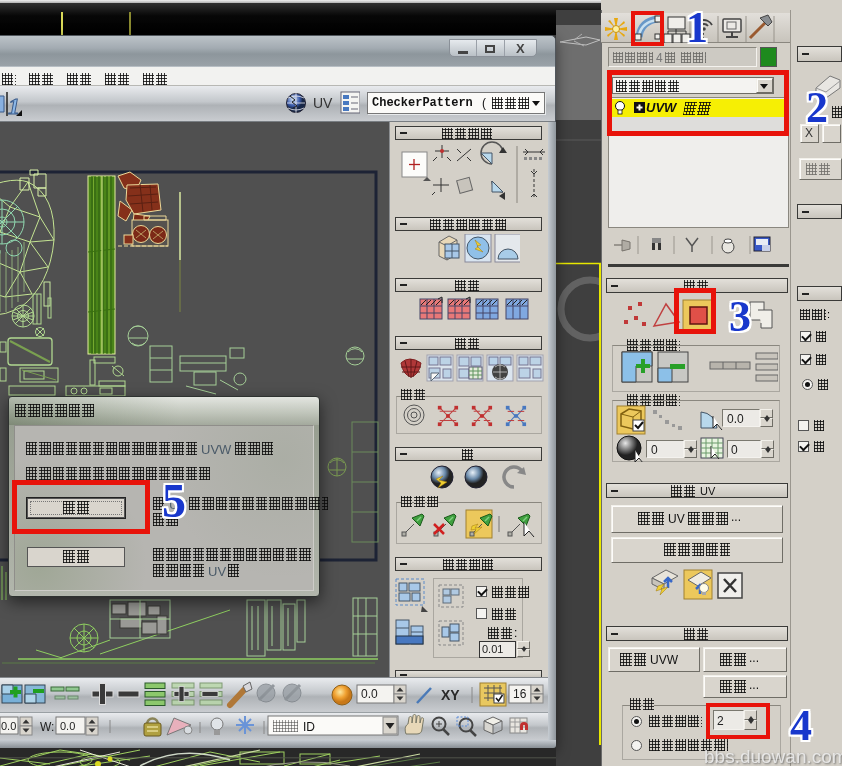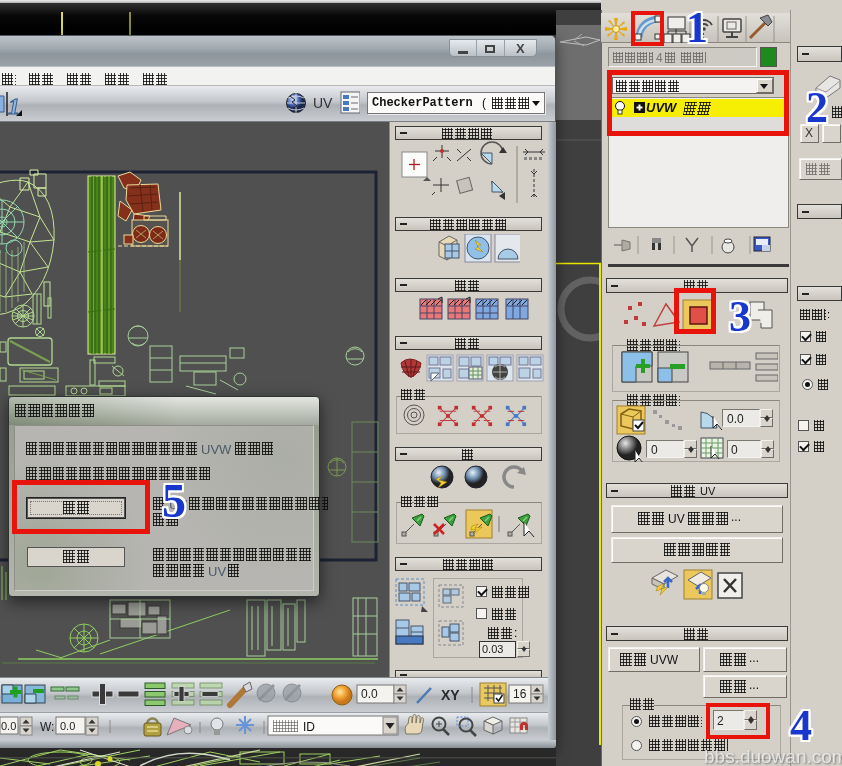--- a/index.html
+++ b/index.html
@@ -812,21 +812,21 @@
         </g>
       </g>
  </svg>
  <div class="chk on" style="left:86px;top:464px"></div>
  <i class="cj" style="left:102px;top:464px;width:38px;height:12px;--p:13px"></i>
  <div class="chk" style="left:86px;top:486px"></div>
  <i class="cj" style="left:102px;top:486px;width:25px;height:12px;--p:13px"></i>
  <i class="cj" style="left:98px;top:505px;width:25px;height:12px;--p:13px"></i>
     <i class="ab" style="left:124px;top:504px;font-size:12px">:</i>
  <div class="field ab" style="left:89px;top:519px;width:37px;height:17px;border:1.5px solid #333"></div>
- <i class="ab" style="left:92px;top:521px;font-size:11px;color:#222">0.03</i>
+ <i class="ab" style="left:92px;top:521px;font-size:11px;color:#222">0.01</i>
  <div class="spin" style="left:127px;top:519px;height:16px">
       <b></b>
       <b class="dn"></b>
     </div>
  <div class="rhead ab" style="left:5px;top:548px;width:147px;height:8px">
       <i class="m"></i>
     </div>
 </div>
 
 <div class="ab g3" style="left:0px;top:677px;width:548px;height:35px;border-top:1px solid #85898d"></div>

